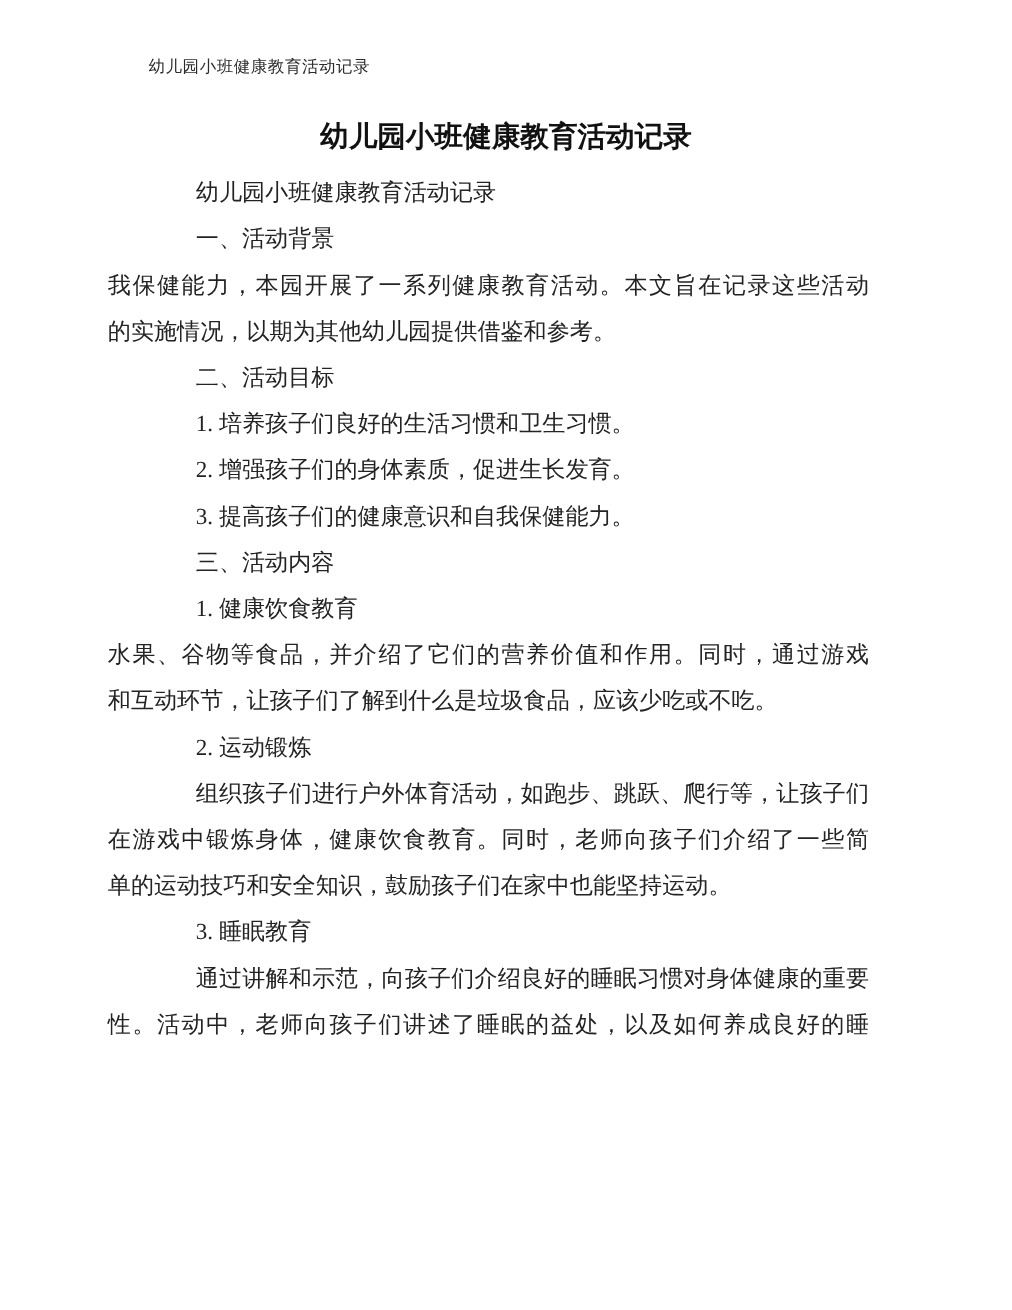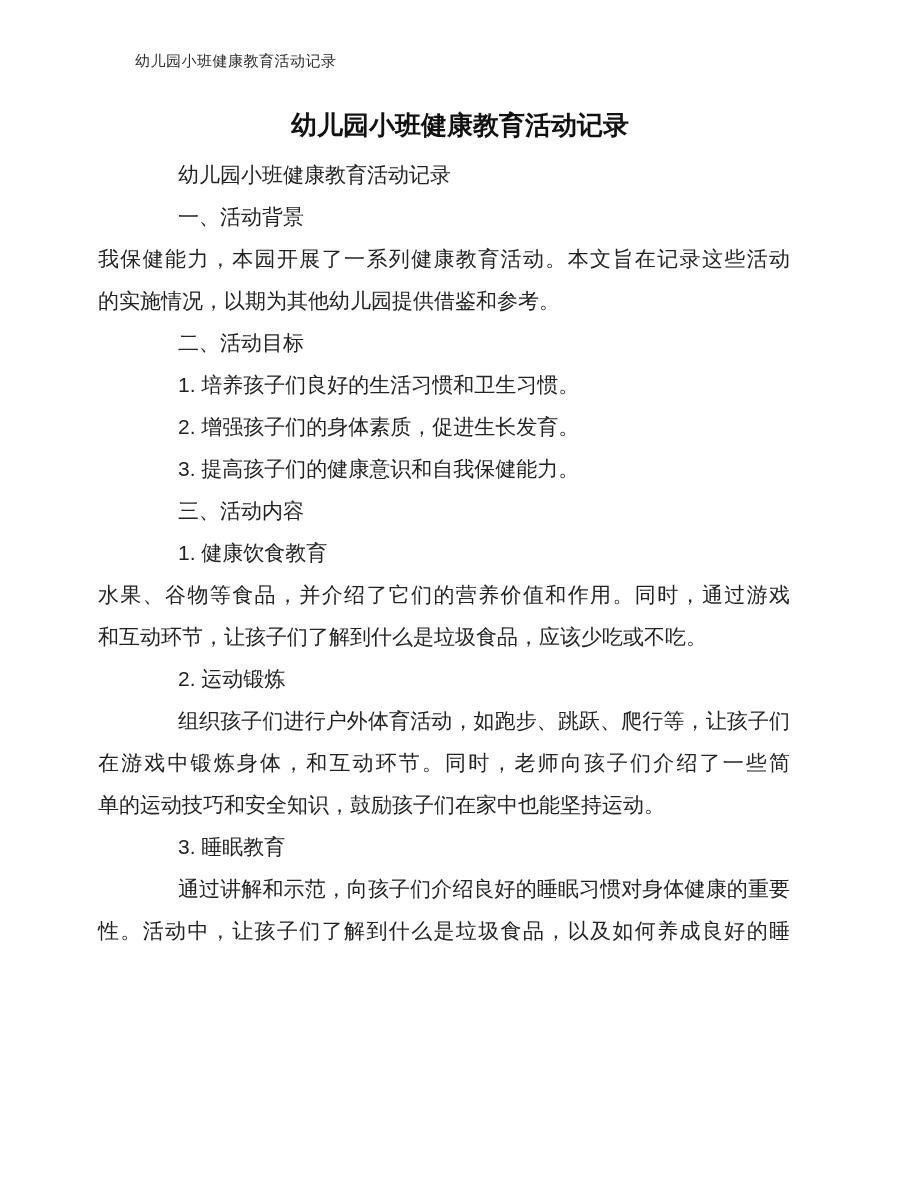--- a/index.html
+++ b/index.html
@@ -3,21 +3,21 @@
 <meta charset="utf-8">
 <style>
   html, body { margin: 0; padding: 0; }
   body { background: #ffffff; }
   .page {
     position: relative;
     width: 920px;
     height: 963px;
     background: #ffffff;
     overflow: hidden;
-    font-family: Liberation Sans, sans-serif;
+    font-family: Liberation Serif, serif;
     color: #232323;
   }
   .running-header {
     position: absolute;
     left: 135px;
     top: 49px;
     font-size: 15px;
     line-height: 24px;
     color: #2b2b2b;
     letter-spacing: 0.5px;
@@ -82,22 +82,22 @@
     <div class="line ind">二、活动目标</div>
     <div class="line ind">1. 培养孩子们良好的生活习惯和卫生习惯。</div>
     <div class="line ind">2. 增强孩子们的身体素质，促进生长发育。</div>
     <div class="line ind">3. 提高孩子们的健康意识和自我保健能力。</div>
     <div class="line ind">三、活动内容</div>
     <div class="line ind">1. 健康饮食教育</div>
     <div class="line fill">水果、谷物等食品，并介绍了它们的营养价值和作用。同时，通过游戏</div>
     <div class="line">和互动环节，让孩子们了解到什么是垃圾食品，应该少吃或不吃。</div>
     <div class="line ind">2. 运动锻炼</div>
     <div class="line ind fill">组织孩子们进行户外体育活动，如跑步、跳跃、爬行等，让孩子们</div>
-    <div class="line fill">在游戏中锻炼身体，和互动环节。同时，老师向孩子们介绍了一些简</div>
+    <div class="line fill">在游戏中锻炼身体，健康饮食教育。同时，老师向孩子们介绍了一些简</div>
     <div class="line">单的运动技巧和安全知识，鼓励孩子们在家中也能坚持运动。</div>
     <div class="line ind">3. 睡眠教育</div>
     <div class="line ind fill">通过讲解和示范，向孩子们介绍良好的睡眠习惯对身体健康的重要</div>
-    <div class="line fill">性。活动中，让孩子们了解到什么是垃圾食品，以及如何养成良好的睡</div>
+    <div class="line fill">性。活动中，老师向孩子们讲述了睡眠的益处，以及如何养成良好的睡</div>
   </div>
 
   <div class="page-footer">第1页</div>
 
 </div>
 
 </body></html>

